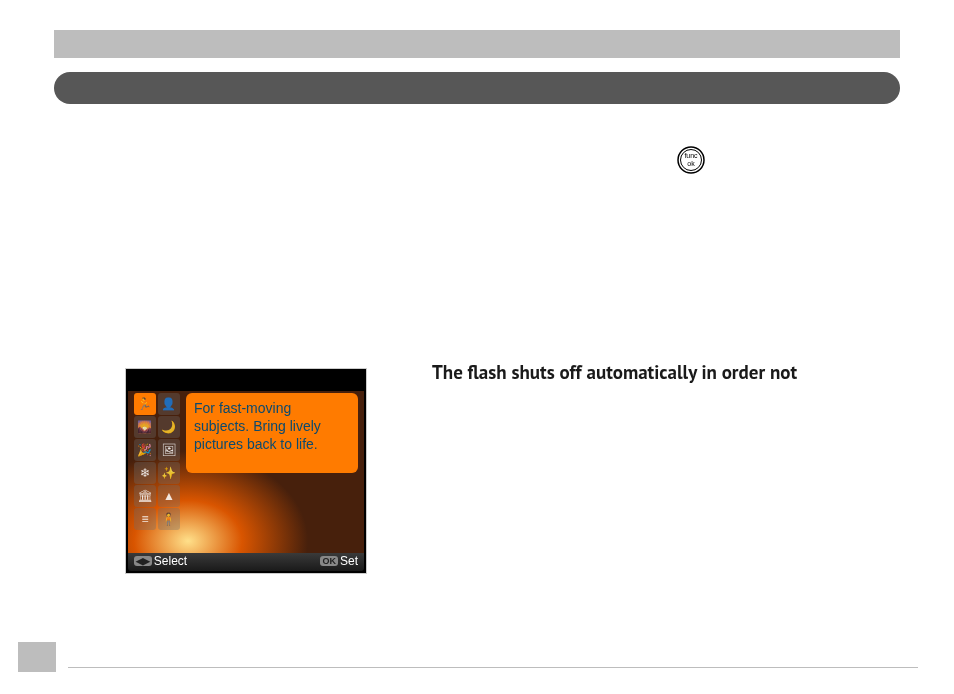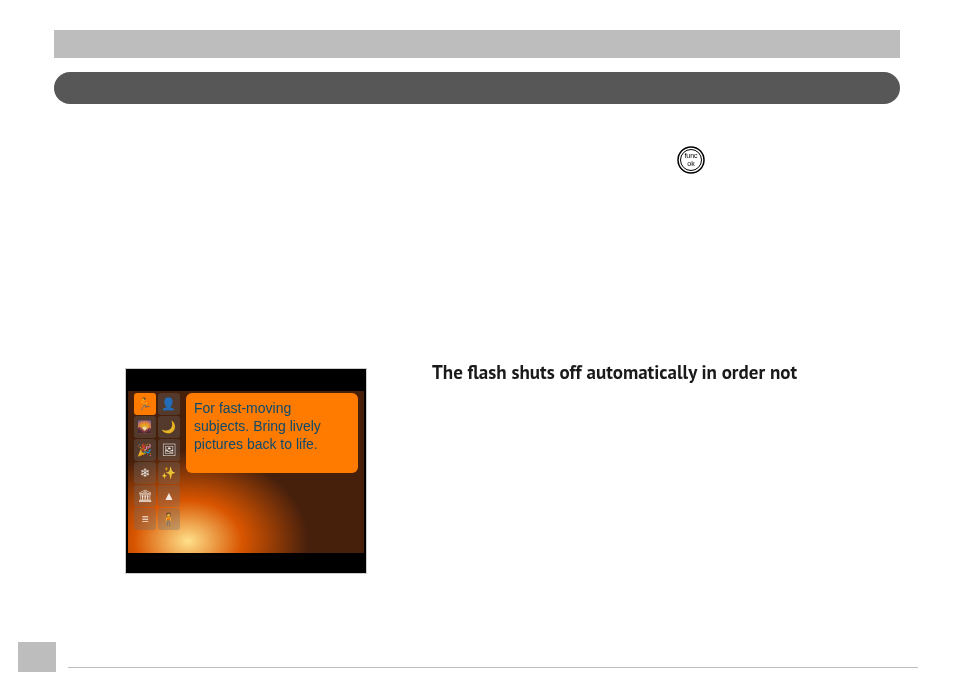--- a/index.html
+++ b/index.html
@@ -98,20 +98,24 @@
             <div class="li">
               <span>≡</span>
             </div>
             <div class="li">
               <span>🧍</span>
             </div>
           </div>
       </div>
       <div class="tooltip">For fast-moving subjects. Bring lively pictures back to life.</div>
     </div>
+    <div class="bottom-strip">
+      <span class="hint-l"><span class="hint-badge">◀▶</span><span>Select</span></span>
+      <span class="hint-r"><span class="hint-badge">OK</span><span>Set</span></span>
+    </div>
   </div>
 
   <div class="page-footer">
     <div class="tab"></div>
     <div class="rule"></div>
   </div>
 
 </div>
 
 </body></html>

